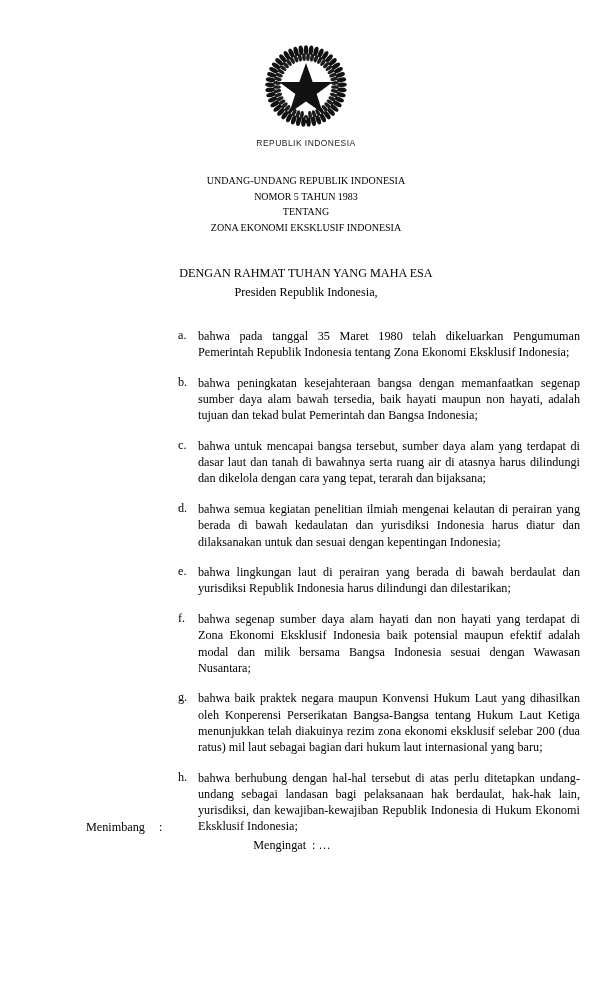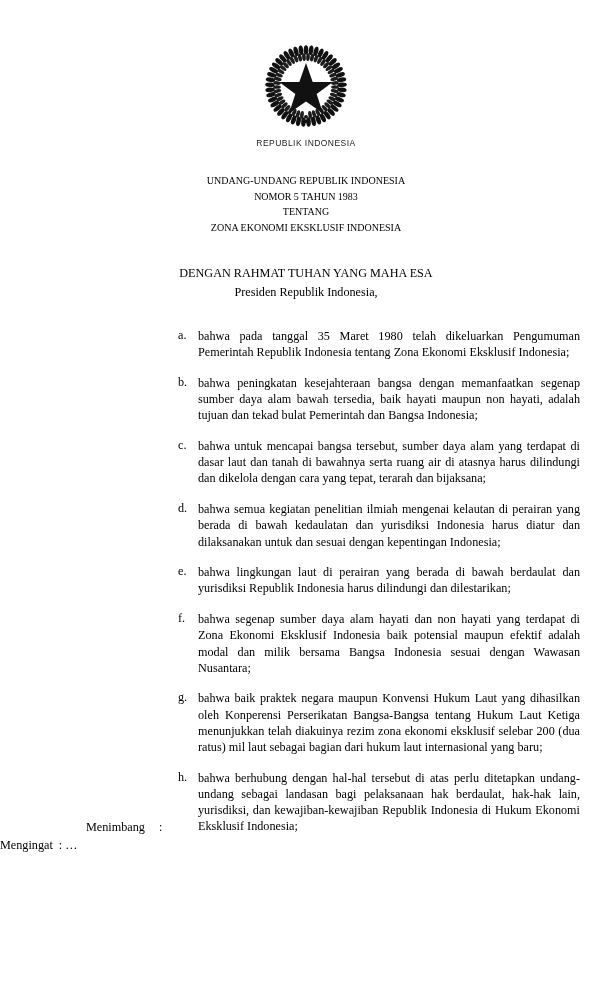--- a/index.html
+++ b/index.html
@@ -105,21 +105,21 @@
     text-align: justify;
     text-justify: inter-word;
     line-height: 16.2px;
     hyphens: none;
   }
 
   
   .next-line {
     margin-top: 3px;
     padding-right: 28px;
-    text-align: left;
+    text-align: center;
     font-size: 12.2px;
   }
   .next-line .mg-label { }
   .next-line .mg-colon { margin-left: 6px; }
 </style>
 </head>
 <body>
 
 <div class="page">
 

